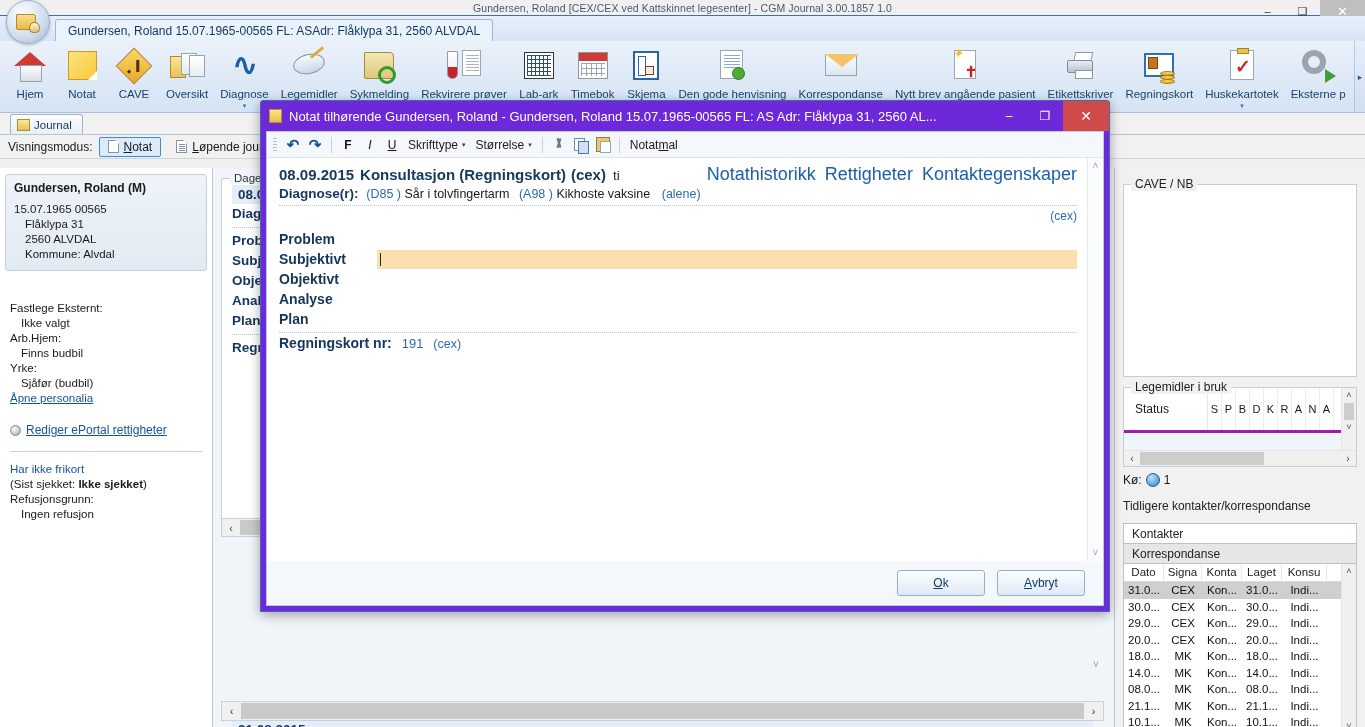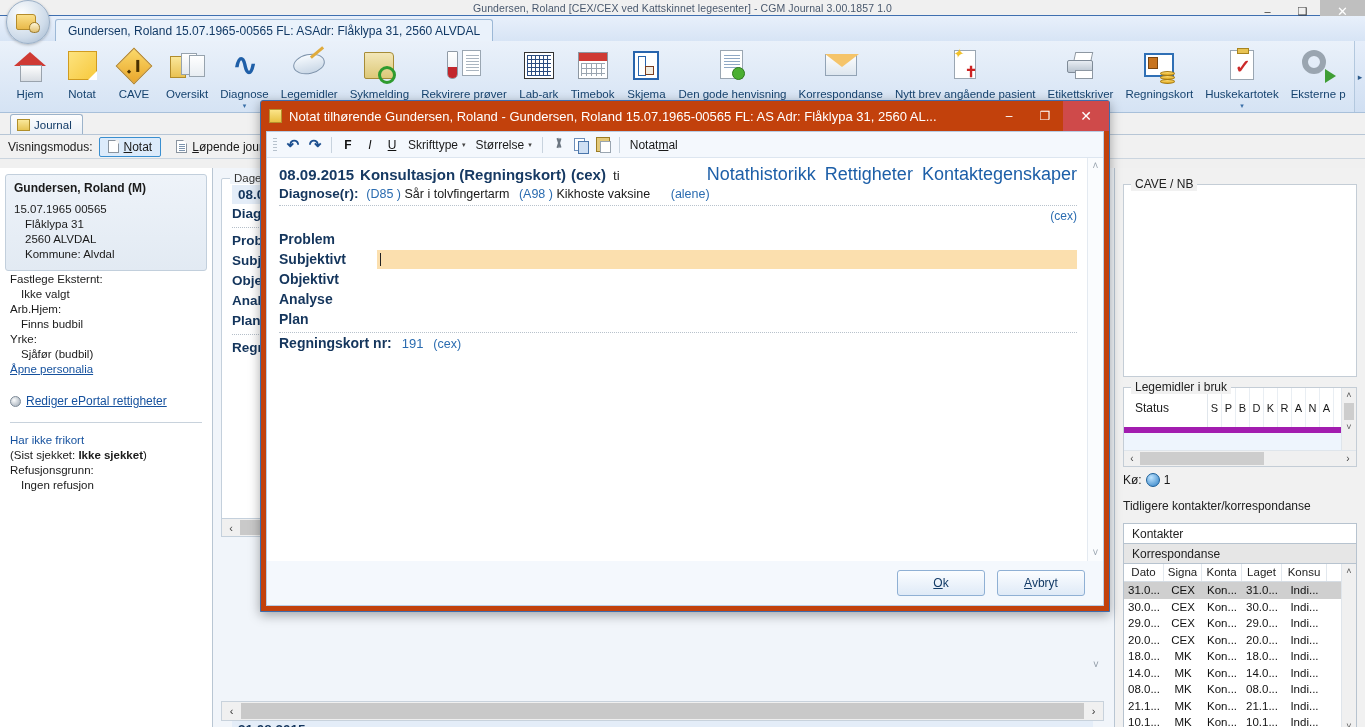--- a/index.html
+++ b/index.html
@@ -175,21 +175,21 @@
   
   .leftpanel { width:213px; background:#fff; border-right:1px solid #b9c6d3; padding:0; position:relative;}
   .pat-card {
     margin:6px 5px 0 5px; background:linear-gradient(#eef3f9,#e2eaf3);
     border:1px solid #c2cfdc; border-radius:3px; padding:6px 8px 8px 8px;
   }
   .pat-name { font-weight:bold; font-size:12px; margin-bottom:7px; }
   .pat-line { font-size:11.5px; line-height:15px; }
   .pat-ind { padding-left:11px; }
   .lsec { padding:0 10px; font-size:11.5px; line-height:15px; }
-  .lsec.sp { margin-top:1px; }
+  .lsec.sp { margin-top:30px; }
   .lnk { color:#15519e; text-decoration:underline; cursor:pointer; }
   .radio-row { display:flex; align-items:center; gap:5px; margin-top:17px; padding:0 10px;}
   .radio { width:11px; height:11px; border-radius:50%; background:radial-gradient(circle at 35% 35%,#fbfcfd,#9aa6b2); border:1px solid #7d8a97;}
   .hr { margin:14px 10px 10px 10px; border-top:1px solid #c8d2dc; }
   .blue { color:#15519e; }
   .bold { font-weight:bold; }
 
   
   .centerpanel { flex:1; background:#f1f5fa; position:relative; overflow:hidden; border-right:1px solid #b9c6d3;}
   .grp {
@@ -211,21 +211,21 @@
   }
   .hscroll .ar { width:18px; text-align:center; font-size:11px; color:#444; }
   .hscroll .trk { flex:1; height:15px; background:#c9c9c9; }
 
   
   .rightpanel { width:250px; background:#f1f1f1; padding:6px 8px 4px 8px; position:relative;}
   .rgrp { border:1px solid #c4cdd6; background:#fff; position:relative; margin-top:10px;}
   .rgrp-t { position:absolute; top:-8px; left:7px; background:#f1f1f1; padding:0 4px; font-size:12px; color:#222;}
   #r-cave { height:193px; }
   #r-legem { height:80px; background:#fff; }
-  .lgm-head { display:flex; height:45px; border-bottom:6px solid #a21caf; background:#fff; align-items:center;}
+  .lgm-head { display:flex; height:45px; border-bottom:3px solid #a21caf; background:#fff; align-items:center;}
   .lgm-h-status{ width:84px; padding-left:11px; font-size:12px; border-right:1px solid #e0e6ec; height:100%; display:flex; align-items:center;}
   .lgm-h-c { width:14px; font-size:11px; text-align:center; border-right:1px solid #e9eef3; height:100%; display:flex; align-items:center; justify-content:center;}
   .lgm-rowblank { height:17px; background:#eef5fd; }
   .lgm-vsb { position:absolute; right:0; top:0; width:15px; height:63px; background:#f0f0f0; border-left:1px solid #dfe5eb;}
   .lgm-vsb .ar { height:15px; text-align:center; font-size:9px; color:#555; line-height:15px;}
   .lgm-vsb .th { margin:0 2px; height:17px; background:#cdcdcd;}
   .lgm-hsb { position:absolute; left:0; right:0; bottom:0; height:16px; background:#f0f0f0; border-top:1px solid #dfe5eb; display:flex; align-items:center;}
   .lgm-hsb .ar { width:16px; text-align:center; font-size:10px; color:#444;}
   .lgm-hsb .trk { flex:1; height:13px; background:#f0f0f0; position:relative;}
   .lgm-hsb .th { position:absolute; left:0; top:0; width:62%; height:13px; background:#cdcdcd;}
@@ -244,21 +244,21 @@
   .ctr { display:flex; height:16.5px; align-items:center; }
   .ctr.sel { background:#cfcfcf; }
   .ctd { font-size:11.5px; text-align:center; color:#111; }
   .ct-vsb { position:absolute; right:0; top:0; bottom:0; width:15px; background:#f0f0f0; border-left:1px solid #dfe5eb;}
   .ct-vsb .ar{ height:15px; text-align:center; font-size:9px; line-height:15px; color:#555;}
   .ct-vsb .ar.bot{ position:absolute; bottom:0; left:0; right:0;}
 
   
   .dialog {
     position:absolute; left:260px; top:100px; width:850px; height:512px;
-    background:#c2410c; border:1px solid #3f6cab; border-radius:3px 3px 0 0;
+    background:#6d28d9; border:1px solid #3f6cab; border-radius:3px 3px 0 0;
     box-shadow:0 3px 12px rgba(0,0,0,.35); z-index:50;
     display:flex; flex-direction:column;
   }
   .dlg-title { height:30px; display:flex; align-items:center; padding-left:8px; color:#fff; }
   .dlg-ic { width:13px; height:14px; background:linear-gradient(#fbe489,#e8c244); border:1px solid #b5912b; margin-right:7px;}
   .dlg-ttxt { font-size:13px; flex:1; white-space:nowrap; overflow:hidden; }
   .dlg-ctrls { display:flex; height:30px; }
   .dlg-b { width:36px; display:flex; align-items:center; justify-content:center; color:#fff; font-size:12px;}
   .dlg-b.x { background:#cf4a4a; width:46px; font-size:14px; }
   .dlg-inner {
@@ -787,21 +787,21 @@
             </span>
           </div>
 
           <div class="diag-row">
             <span class="diag-lbl">Diagnose(r):</span>
             <span style="font-size:12.5px;margin-left:4px;">
               <span class="diag-code">(D85 )</span>
               <span class="diag-txt">Sår i tolvfingertarm</span>
               <span class="diag-code" style="margin-left:6px;">(A98 )</span>
               <span class="diag-txt">Kikhoste vaksine</span>
-              <span class="diag-txt" style="color:#2b6cb0;margin-left:17px;">(alene)</span>
+              <span class="diag-txt" style="color:#2b6cb0;margin-left:8px;">(alene)</span>
             </span>
           </div>
           <div class="diag-sep"></div>
 
           <div class="cex-right">(cex)</div>
 
           <div class="soap" id="soap">
               <div class="soap-row">
                 <span class="soap-lbl">Problem</span>
                 <span style="flex:1"><span></span></span>

